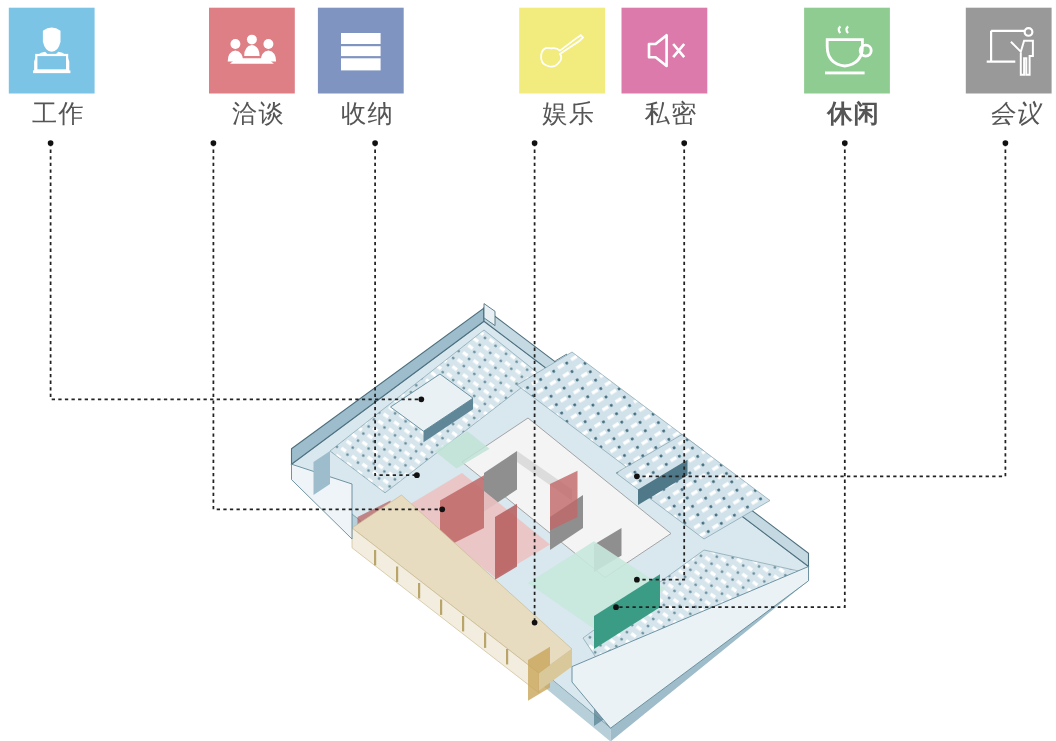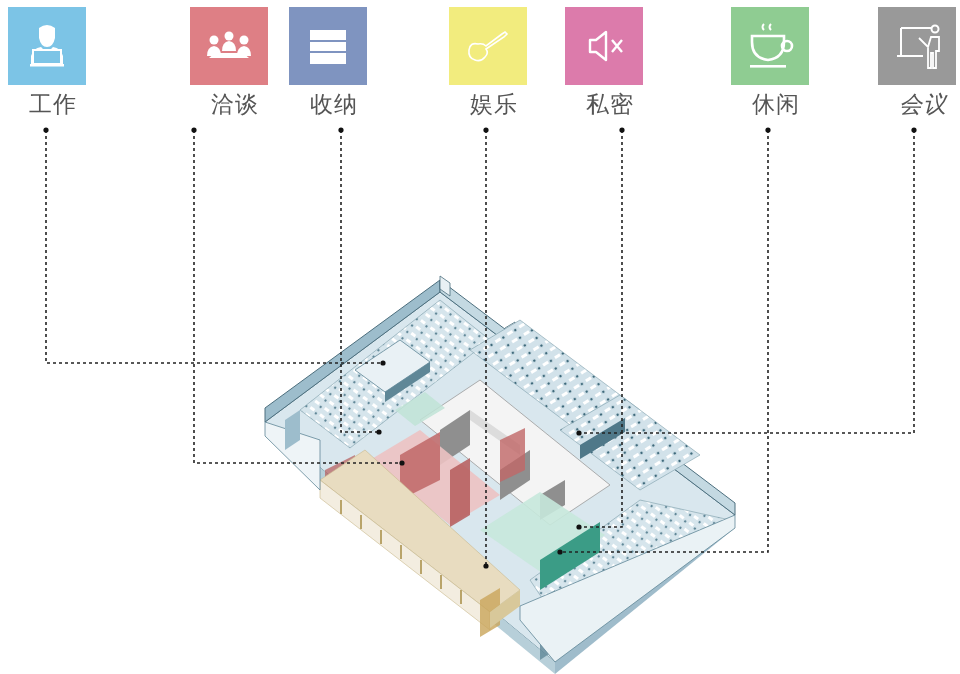--- a/index.html
+++ b/index.html
@@ -44,40 +44,40 @@
   <div class="icon-box" style="background: rgb(127, 148, 192);">
     <svg viewBox="0 0 56 56">
       <rect x="10" y="12" width="36" height="10" fill="#fff"></rect>
       <rect x="10" y="24" width="36" height="9" fill="#fff"></rect>
       <rect x="10" y="35" width="36" height="11" fill="#fff"></rect>
     </svg>
   </div>
   <div class="label">收纳</div>
 </div>
 
-<div class="legend-item" style="left:449px;">
+<div class="legend-item" style="left:472px;">
   <div class="icon-box" style="background: rgb(242, 236, 126);">
     <svg viewBox="0 0 56 56">
       <path d="M18 26 q-8 -2 -9 6 q-1 8 6 10 q6 2 10 -3 q4 -4 1 -8 l18 -12 l3 -3 l-2 -2 l-3 2 l-16 12 q-3 -3 -8 -2 z" fill="none" stroke="#fff" stroke-width="1.6"></path>
     </svg>
   </div>
   <div class="label">娱乐</div>
 </div>
 
 <div class="legend-item" style="left:565px;">
   <div class="icon-box" style="background: rgb(220, 123, 171);">
     <svg viewBox="0 0 56 56">
       <path d="M14 22 h6 l10 -8 v28 l-10 -8 h-6 z" fill="none" stroke="#fff" stroke-width="2.4" stroke-linejoin="round"></path>
       <path d="M36 22 l10 12 M46 22 l-10 12" stroke="#fff" stroke-width="2.4"></path>
     </svg>
   </div>
   <div class="label">私密</div>
 </div>
 
-<div class="legend-item" style="left:731px;">
+<div class="legend-item" style="left:731px;font-weight:bold;">
   <div class="icon-box" style="background: rgb(143, 204, 146);">
     <svg viewBox="0 0 56 56">
       <path d="M22 6 q-3 3 0 6 M29 6 q-3 3 0 6" stroke="#fff" stroke-width="2" fill="none"></path>
       <path d="M10 18 h32 v6 q0 16 -16 18 q-16 -2 -16 -18 z" fill="none" stroke="#fff" stroke-width="2.6"></path>
       <circle cx="45" cy="28" r="5" fill="none" stroke="#fff" stroke-width="2.6"></circle>
       <rect x="8" y="47" width="36" height="2.6" fill="#fff"></rect>
     </svg>
   </div>
   <div class="label">休闲</div>
 </div>

